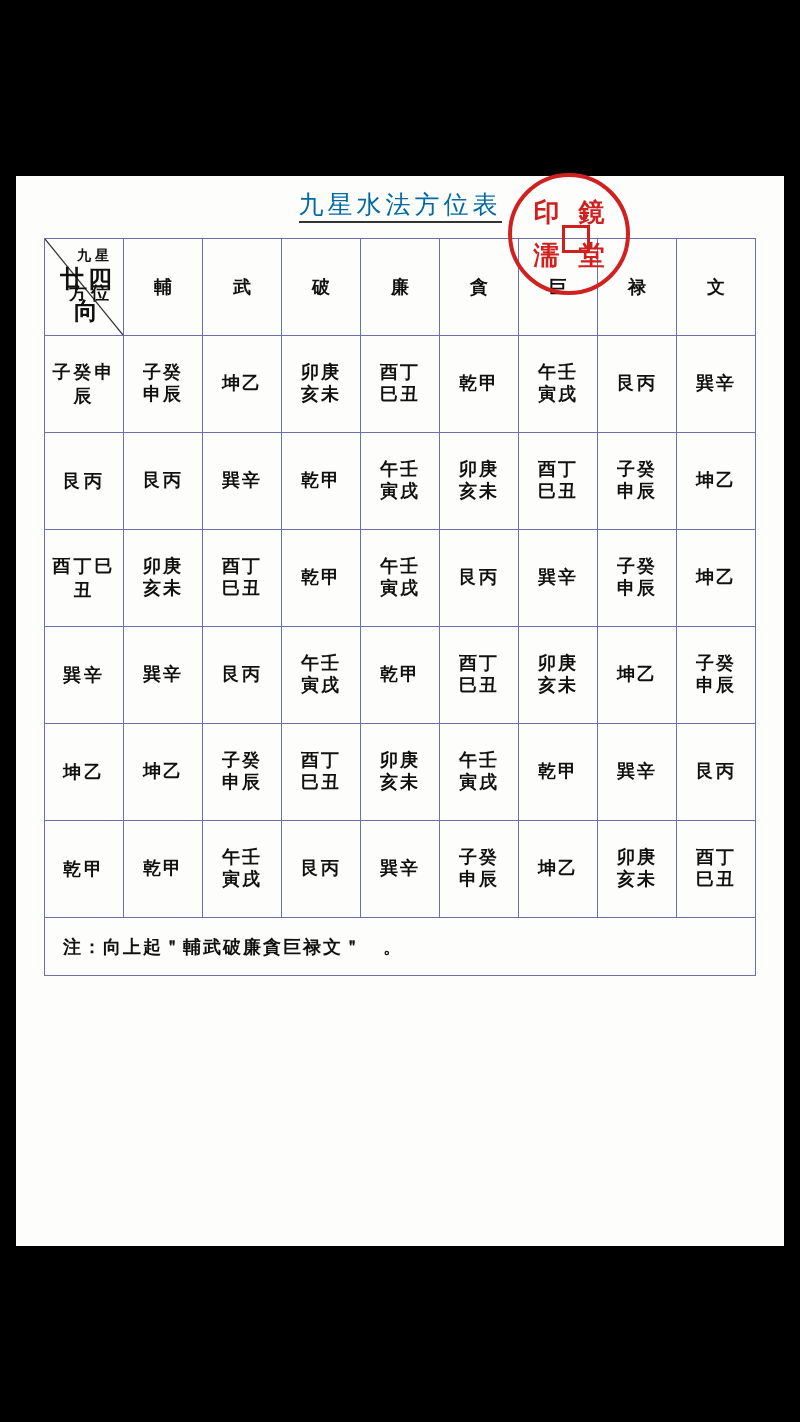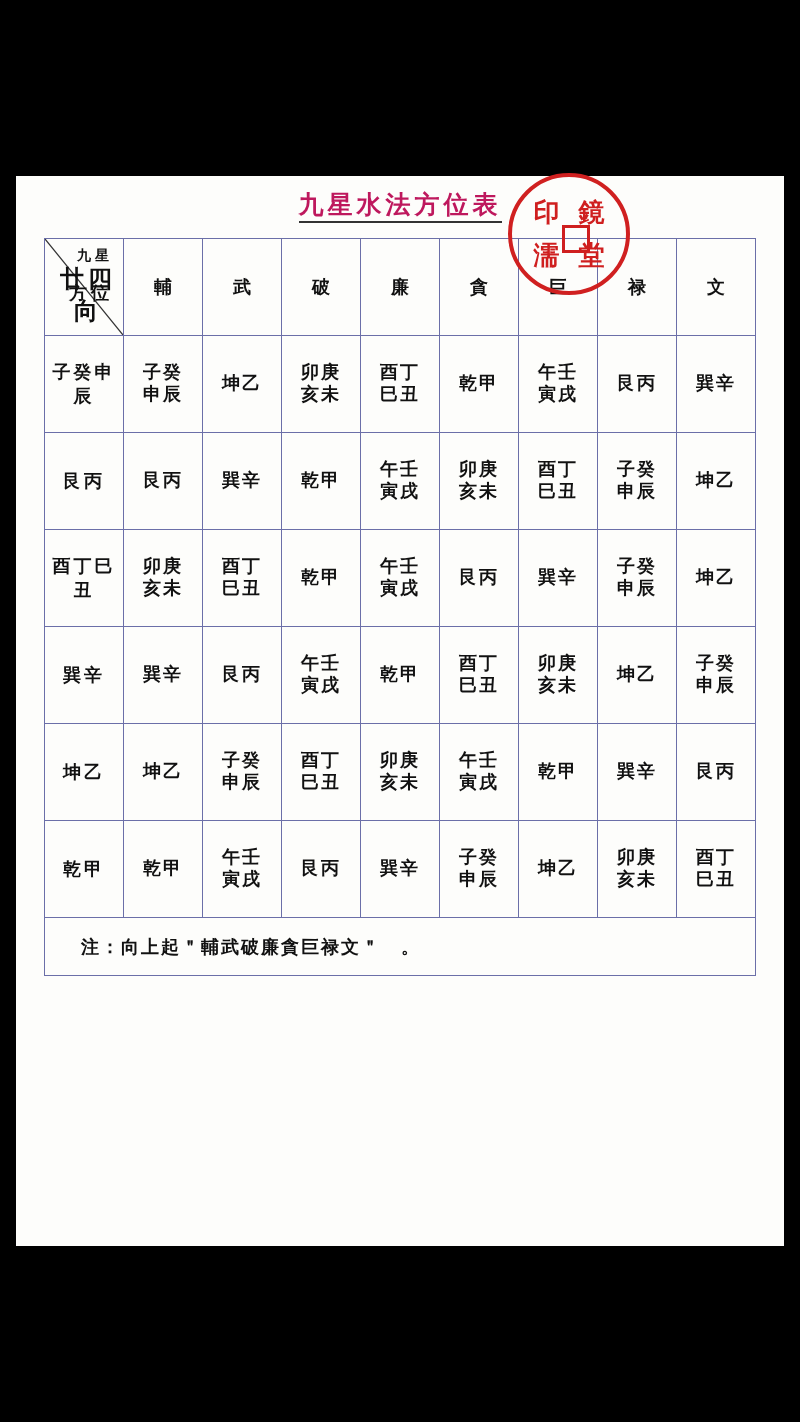--- a/index.html
+++ b/index.html
@@ -27,22 +27,22 @@
     height: 62px;
   }
   .doc-title {
     position: absolute;
     left: 0;
     right: 0;
     top: 12px;
     text-align: center;
     font-size: 25px;
     letter-spacing: 4px;
-    color: #be185d;
-    font-weight: 700;
+    color: #0369a1;
+    font-weight: 400;
   }
   .doc-title span.u {
     border-bottom: 2px solid #333;
     padding-bottom: 3px;
   }
   
   .seal {
     position: absolute;
     left: 492px;
     top: -3px;
@@ -145,21 +145,21 @@
     font-weight: 600;
   }
   .note {
     width: 712px;
     margin: 0 auto;
     border: 1px solid #6b6fa8;
     border-top: none;
     box-sizing: border-box;
     height: 58px;
     line-height: 58px;
-    padding-left: 36px;
+    padding-left: 18px;
     font-size: 18px;
     letter-spacing: 2px;
     color: #111;
     font-weight: 600;
   }
 </style>
 </head>
 <body>
 
 <div class="page">

